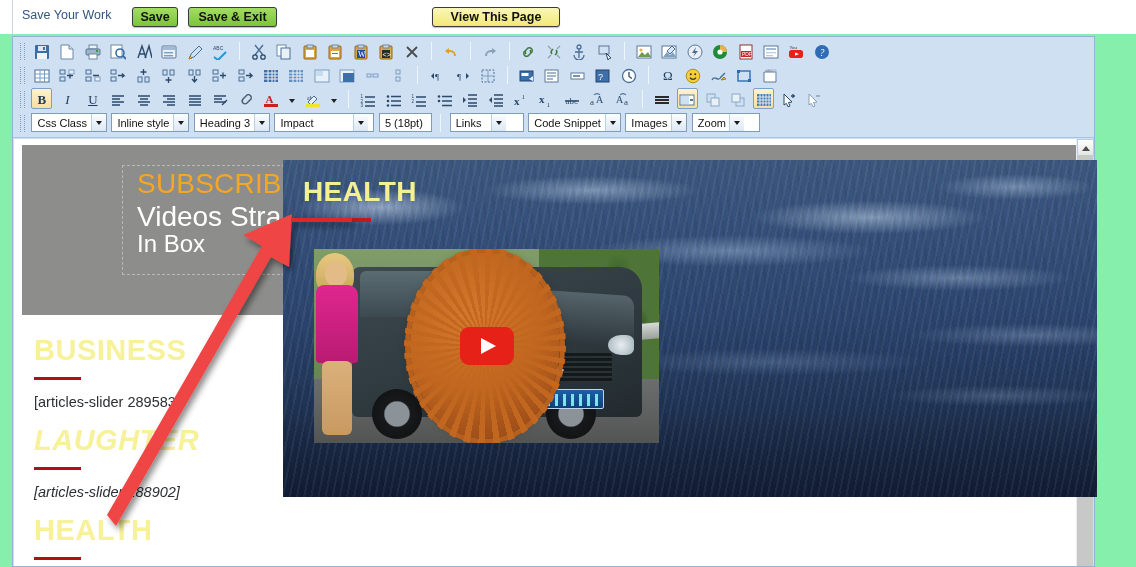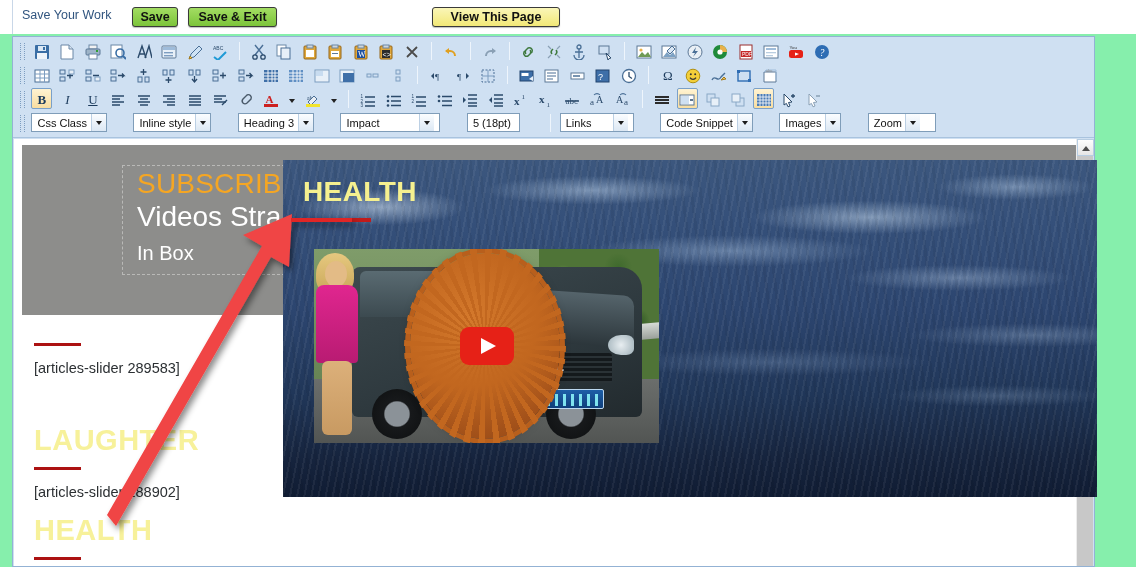--- a/index.html
+++ b/index.html
@@ -71,21 +71,21 @@
     text-align: center; line-height: 21px; font-size: 12px;
     overflow: hidden;
   }
   .tb.active { border: 1px solid #7aa0c9; background: #fde9ba;
                background-image: linear-gradient(#fff3d2,#f8dda0); }
   .tb svg { display: block; margin: 3px auto 0 auto; }
   .tb .glyph { font-size: 13px; color: #1b3a5c; line-height: 21px; font-family: "Liberation Serif", serif; }
 
   
   .ddl {
-    display: inline-block; vertical-align: top; height: 19px; margin: 1px 22px 0 0;
+    display: inline-block; vertical-align: top; height: 19px; margin: 1px 0 0 0;
     border: 1px solid #7f9db9; background: #fff; cursor: pointer;
     font-size: 11px; color: #111; position: relative; white-space: nowrap;
   }
   .ddl .dtxt { display: inline-block; padding: 2px 4px 0 5px; height: 17px; line-height: 15px; }
   .ddl .arrow {
     display: inline-block; width: 15px; height: 17px; vertical-align: top;
     border-left: 1px solid #bcd0e4;
     background: #eef3f9; background-image: linear-gradient(#fbfdff,#dce8f4);
     position: relative;
   }
@@ -111,34 +111,34 @@
   }
   #subbox .l1 {
     position: absolute; left: 14px; top: 2px;
     font-size: 28px; color: #f5a623; white-space: nowrap; letter-spacing: .2px;
   }
   #subbox .l2 {
     position: absolute; left: 14px; top: 35px;
     font-size: 28px; color: #ffffff; white-space: nowrap;
   }
   #subbox .l3 {
-    position: absolute; left: 14px; top: 76px;
-    font-size: 20px; color: #ffffff; white-space: nowrap;
+    position: absolute; left: 14px; top: 64px;
+    font-size: 24px; color: #ffffff; white-space: nowrap;
   }
   .sect { position: absolute; left: 20px; }
   .sect h2 {
     margin: 0; font-size: 29px; font-weight: bold; color: #f7f19a;
     letter-spacing: .5px; line-height: 34px;
   }
   .sect .rule { width: 47px; height: 3px; background: #ac1212; margin-top: 10px; }
   .sect .code {
     margin-top: 14px; font-size: 14.5px; color: #2c3033; white-space: nowrap;
   }
   #sect-business { top: 194px; }
-  #sect-laughter { top: 284px; }
+  #sect-laughter { top: 284px; font-style: italic; }
   #sect-health   { top: 374px; }
 
   
   #vscroll {
     position: absolute; right: 1px; top: 102px; width: 17px; height: 427px;
     background: #c8c8c8; border-left: 1px solid #ededed;
   }
   #vscroll .upbtn {
     position: absolute; left: 0; top: 0; width: 17px; height: 17px;
     background: #f0f0f0; background-image: linear-gradient(#fdfdfd,#e6e6e6);
@@ -736,38 +736,39 @@
       </div>
 
       <div class="trow">
         <span class="grip"></span>
         <span class="ddl"><span class="dtxt">Css Class</span><span class="arrow"></span></span>
         <span class="ddl"><span class="dtxt">Inline style</span><span class="arrow"></span></span>
         <span class="ddl"><span class="dtxt">Heading 3</span><span class="arrow"></span></span>
         <span class="ddl" style="width:100px"><span class="dtxt" style="width:78px">Impact</span><span class="arrow"></span></span>
         <span class="ddl noarrow"><span class="dtxt">5 (18pt)</span></span>
         <span class="sep"></span>
-        <span class="ddl" style="width:74px"><span class="dtxt" style="width:52px">Links</span><span class="arrow"></span></span>
+        <span class="ddl" style="width:74px"><span class="dtxt" style="width:40px">Links</span><span class="arrow"></span></span>
         <span class="ddl"><span class="dtxt">Code Snippet</span><span class="arrow"></span></span>
         <span class="ddl"><span class="dtxt">Images</span><span class="arrow"></span></span>
         <span class="ddl" style="width:68px"><span class="dtxt" style="width:36px">Zoom</span><span class="arrow"></span></span>
       </div>
     </div>
 
     <div id="canvas">
 
       <div id="banner">
         <div id="subbox">
           <div class="l1">SUBSCRIBE F</div>
           <div class="l2">Videos Strai</div>
           <div class="l3">In Box</div>
         </div>
       </div>
 
       <div class="sect" id="sect-business">
+        <h2>BUSINESS</h2>
         <div class="rule"></div>
         <div class="code">[articles-slider 289583]</div>
       </div>
 
       <div class="sect" id="sect-laughter">
         <h2>LAUGHTER</h2>
         <div class="rule"></div>
         <div class="code">[articles-slider 288902]</div>
       </div>
 

